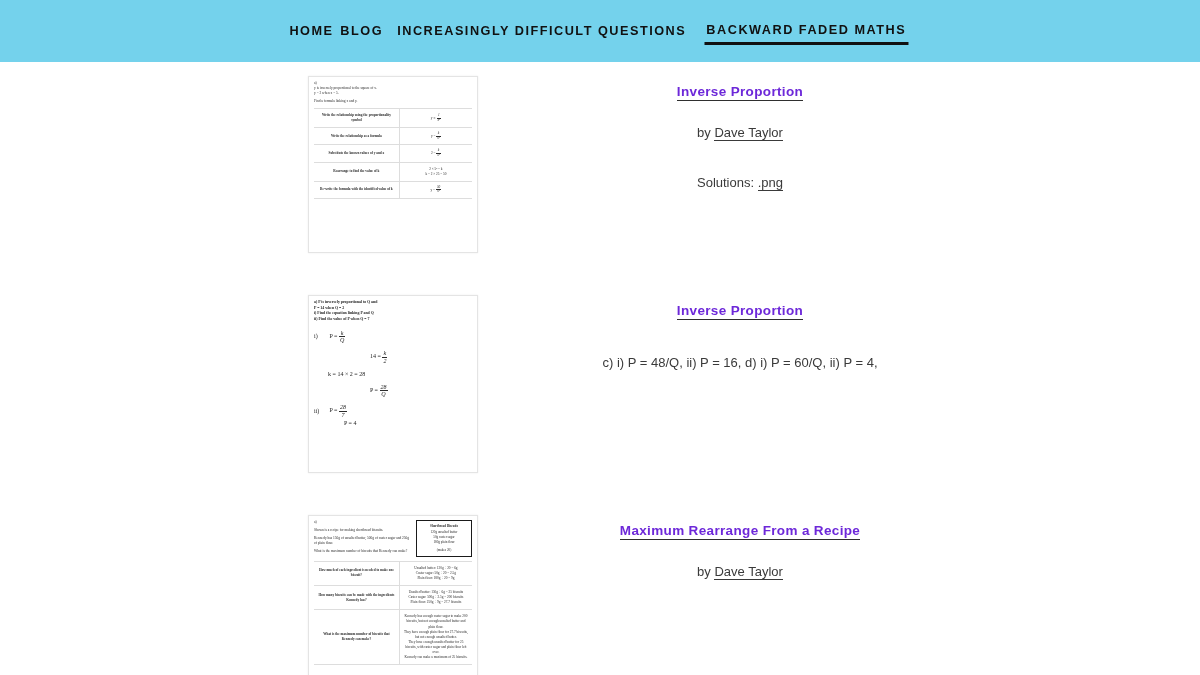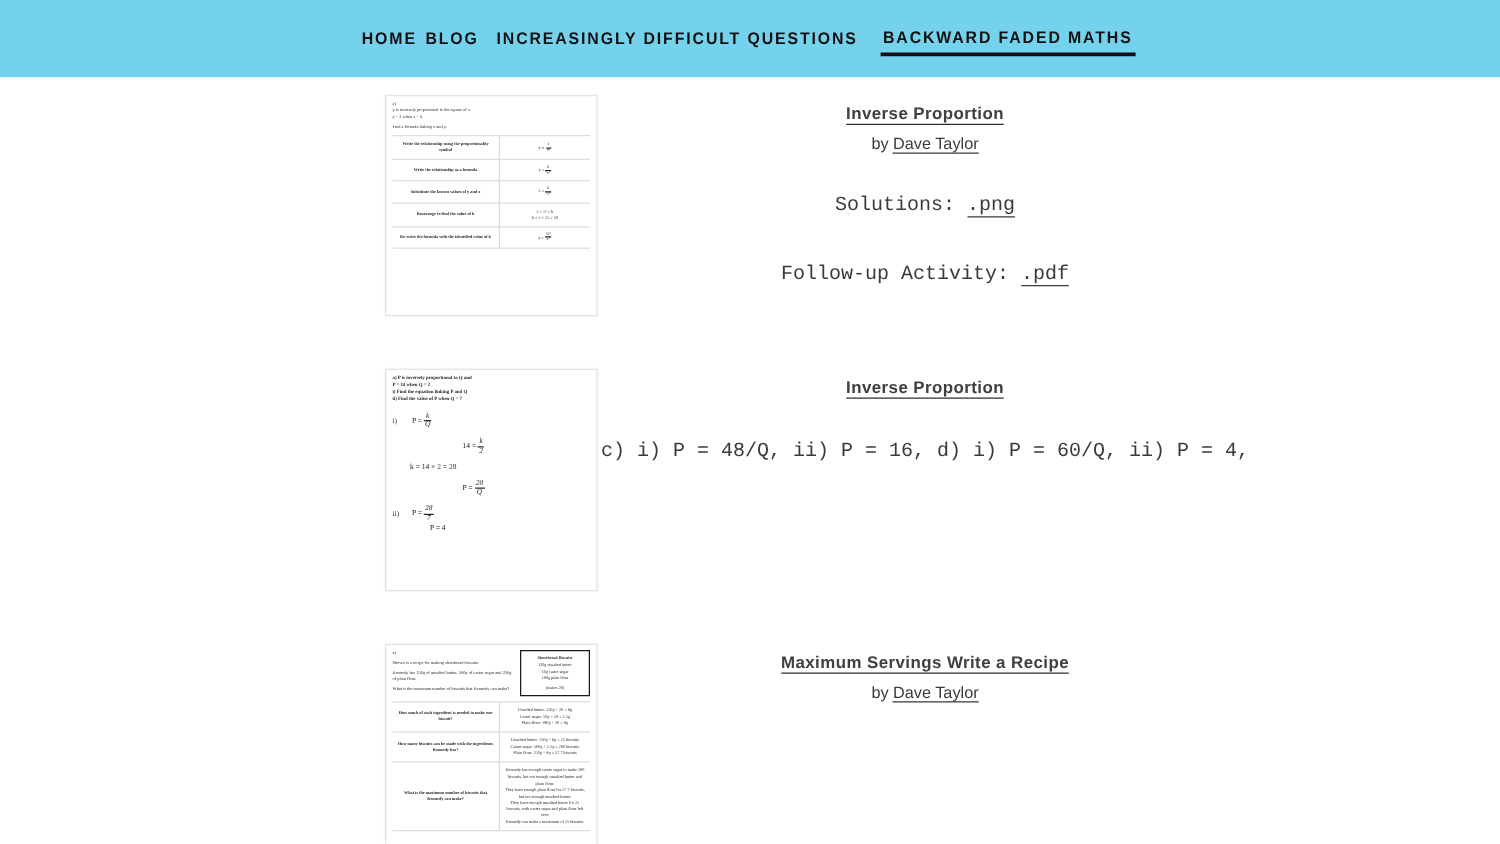--- a/index.html
+++ b/index.html
@@ -134,45 +134,44 @@
     font-size: 3.3px;
     line-height: 1.5;
   }
   .recipe-card .rtitle { font-weight: bold; display: block; margin-bottom: 1px; }
   .recipe-card .rmakes { display: block; margin-top: 3px; }
 
   
   .entry-title {
     font-size: 13.5px;
     font-weight: bold;
-    color: #404040;
+    color: #6d28d9;
     letter-spacing: 0.35px;
     margin: 0;
     display: inline-block;
     border-bottom: 1.5px solid #2f2f2f;
     padding-bottom: 1px;
     cursor: pointer;
   }
   .byline {
     font-size: 13px;
     color: #3a3a3a;
-    margin-top: 7px;
+    margin-top: 24px;
   }
   .link {
     text-decoration: none;
     border-bottom: 1.5px solid #3a3a3a;
     color: #3a3a3a;
     cursor: pointer;
     padding-bottom: 0px;
   }
   .sol-line {
-    font-size: 16px;
+    font-size: 13px;
     color: #3a3a3a;
     line-height: 25px;
-    font-family: Liberation Mono, monospace;
   }
   .gap-lg { height: 30px; }
   .block-gap { height: 42px; }
 </style>
 </head>
 <body>
 
 <div class="site-header">
   <nav class="nav">
     <div class="nav-item">HOME</div>
@@ -246,24 +245,20 @@
       <div class="byline">
         <span>by</span>
         <span class="link">Dave Taylor</span>
       </div>
       <div class="gap-lg"></div>
       <div class="sol-line">
         <span>Solutions:</span>
         <span class="link">.png</span>
       </div>
       <div class="gap-lg"></div>
-      <div class="sol-line">
-        <span>Follow-up Activity:</span>
-        <span class="link">.pdf</span>
-      </div>
     </div>
   </div>
 
   <div class="block-gap"></div>
 
   <div class="entry">
     <div class="entry-thumb-col">
       <div class="thumb t2">
         <div class="work">
           <p class="hdr">a) P is inversely proportional to Q and</p>
@@ -345,21 +340,21 @@
           </tr>
           <tr>
             <td class="q">What is the maximum number of biscuits that Kennedy can make?</td>
             <td class="a">Kennedy has enough caster sugar to make 200 biscuits, but not enough unsalted butter and plain flour.<br>They have enough plain flour for 27.7 biscuits, but not enough unsalted butter.<br>They have enough unsalted butter for 25 biscuits, with caster sugar and plain flour left over.<br>Kennedy can make a maximum of 25 biscuits.</td>
           </tr>
         </tbody>
           </table>
       </div>
     </div>
     <div class="entry-text-col">
-      <div><span class="entry-title">Maximum Servings Write a Recipe</span></div>
+      <div><span class="entry-title">Maximum Rearrange From a Recipe</span></div>
       <div class="byline">
         <span>by</span>
         <span class="link">Dave Taylor</span>
       </div>
       <div class="gap-lg"></div>
     </div>
   </div>
 
 </div>
 

